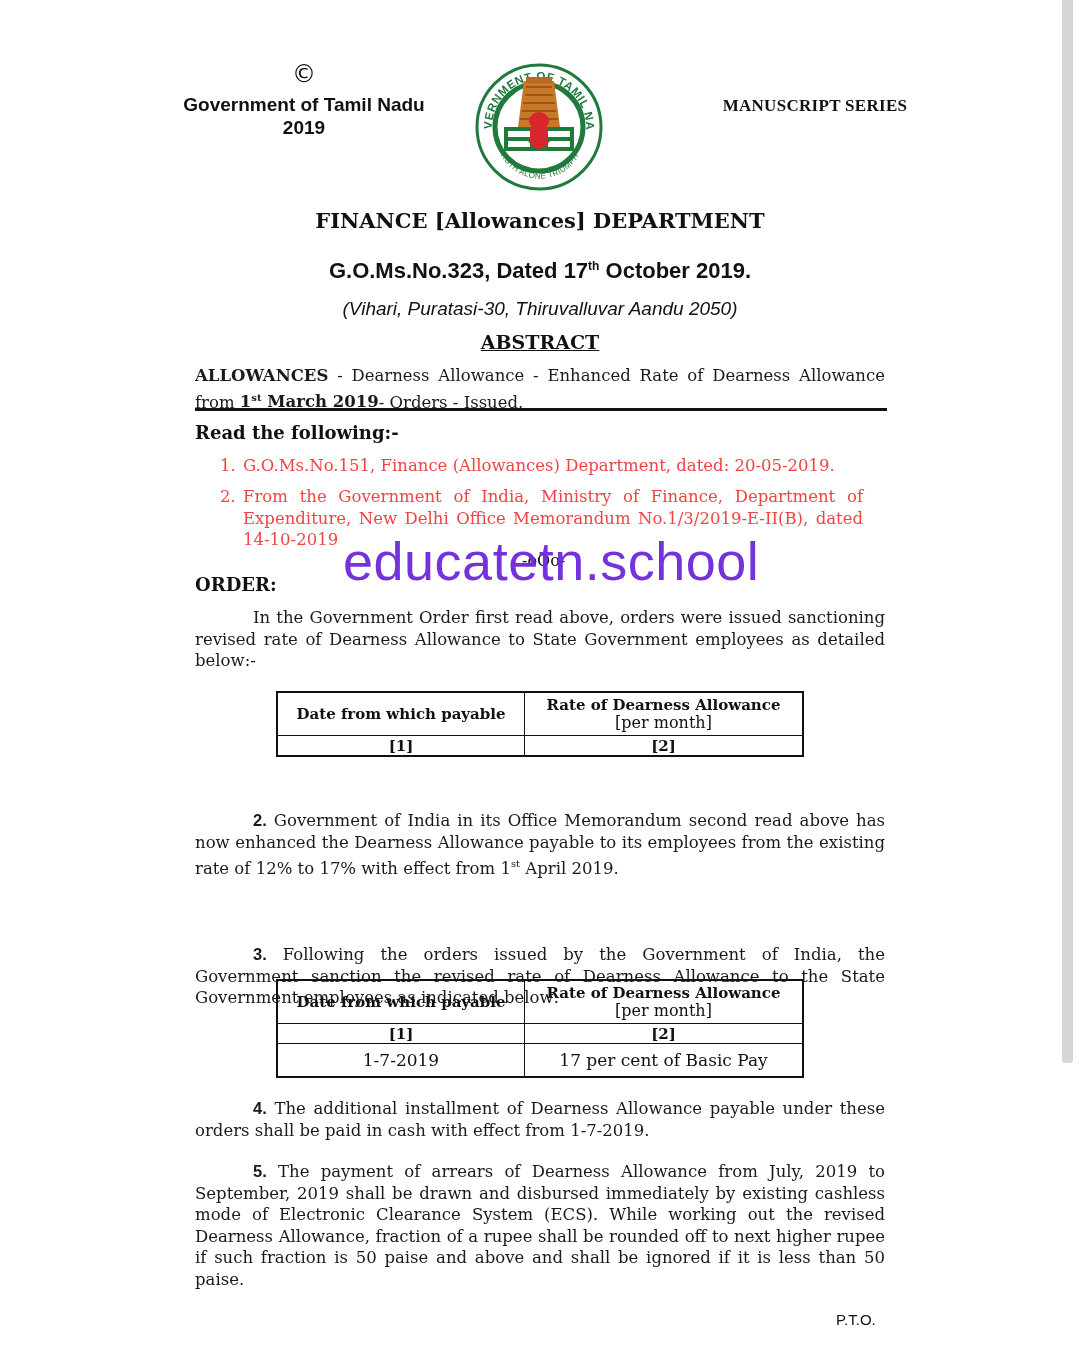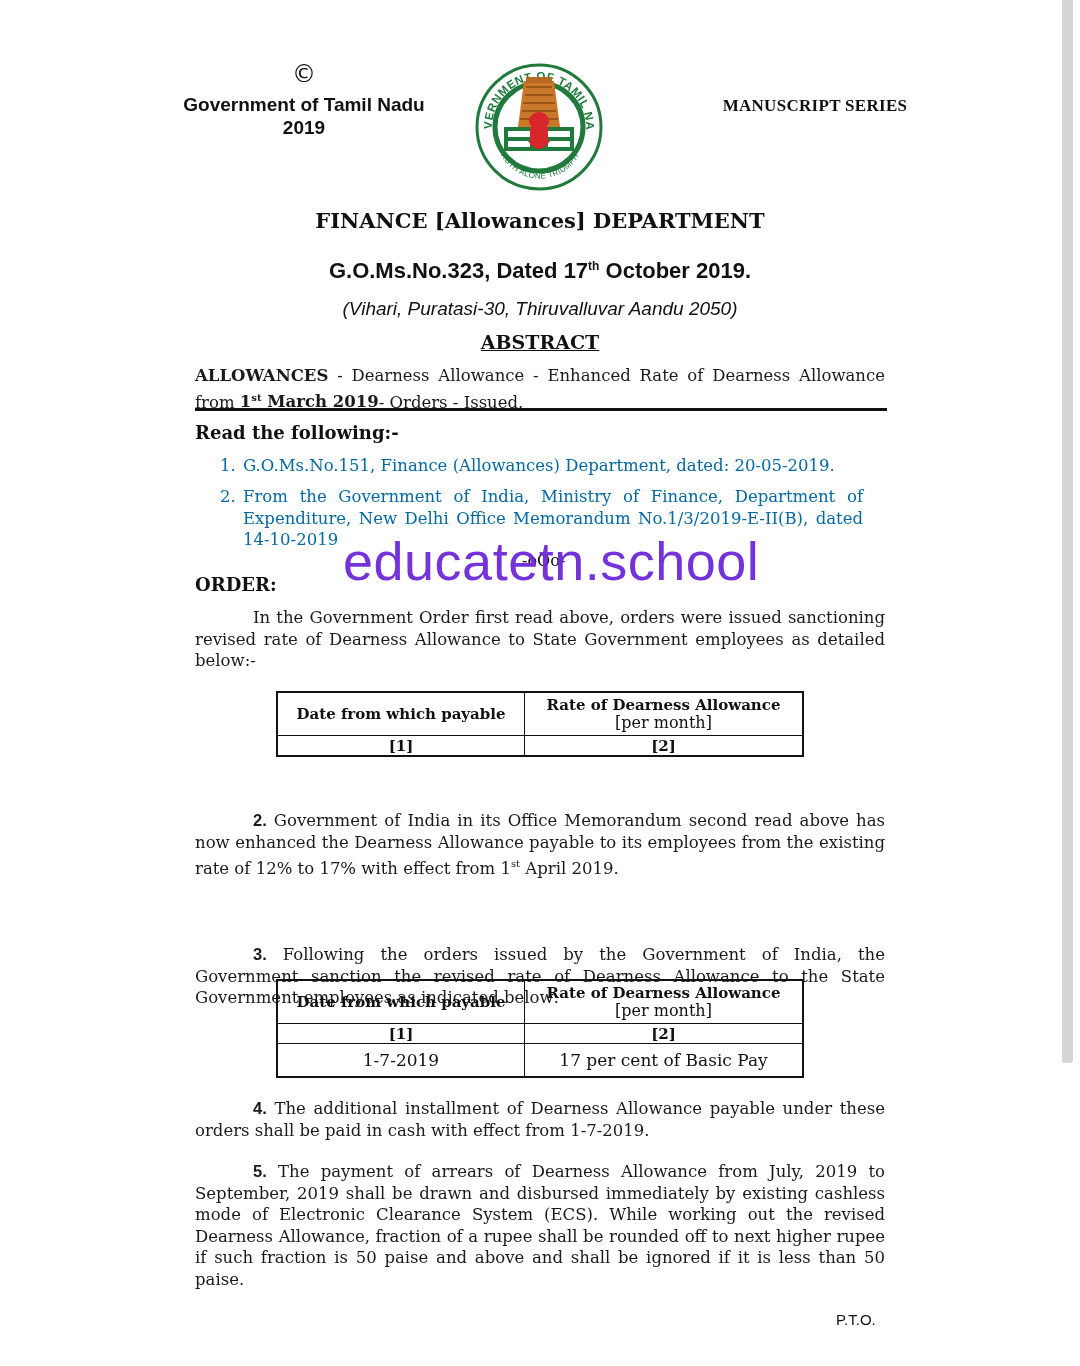--- a/index.html
+++ b/index.html
@@ -17,21 +17,21 @@
   #tamil-date { left:190px; top:298px; width:700px; text-align:center; font-size:19px; font-style:italic; font-family:"Liberation Sans", sans-serif; }
   #abstract-head { left:190px; top:331px; width:700px; text-align:center; font-size:19px; font-weight:bold; text-decoration:underline; font-family:"DejaVu Serif", serif; }
 
   .para { font-family:"DejaVu Serif", serif; font-size:16.5px; line-height:21.5px; text-align:justify; text-align-last:left; color:#1a1a1a; }
   #subject { left:195px; top:365px; width:690px; }
   #subject b { font-weight:bold; }
   #subject sup { font-size:10px; }
   #rule { left:195px; top:408px; width:692px; height:3px; background:#111; }
 
   #read-head { left:195px; top:422px; font-size:18px; font-weight:bold; font-family:"DejaVu Serif", serif; }
-  .ref { font-family:"DejaVu Serif", serif; font-size:16.5px; line-height:21.5px; color:#0369a1; }
+  .ref { font-family:"DejaVu Serif", serif; font-size:16.5px; line-height:21.5px; color:#ef4444; }
   #ref1 { left:220px; top:455px; width:670px; }
   #ref2 { left:220px; top:486px; width:645px; }
   .ref .num { display:inline-block; width:23px; }
   .ref .body { display:inline-block; width:620px; vertical-align:top; text-align:justify; }
 
   #oOo { left:522px; top:551px; font-size:16px; font-family:"DejaVu Serif", serif; }
   #watermark { left:343px; top:522px; font-size:54px; color:#6d28d9; font-family:"Liberation Sans", sans-serif; letter-spacing:0.5px; line-height:78px; opacity:0.95; }
 
   #order-head { left:195px; top:574px; font-size:18px; font-weight:bold; font-family:"DejaVu Serif", serif; }
 

